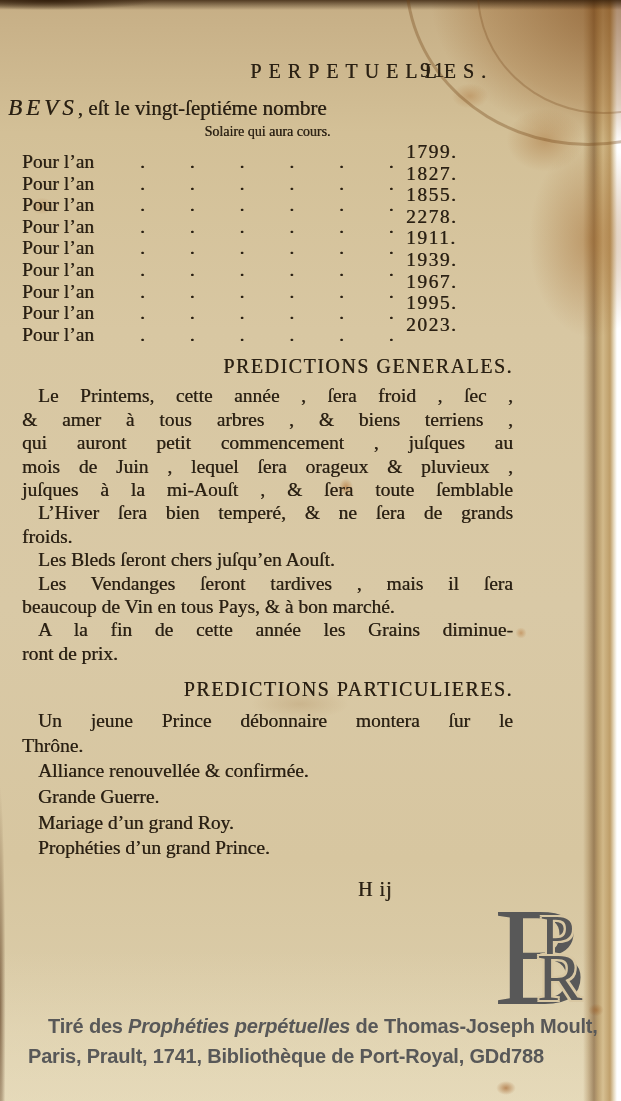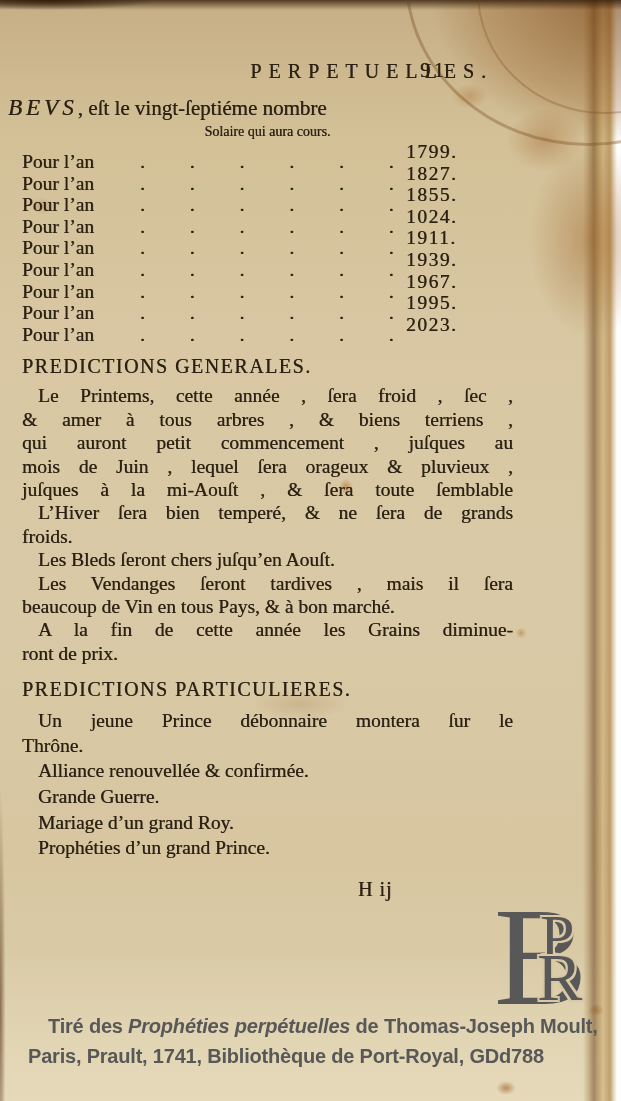--- a/index.html
+++ b/index.html
@@ -48,21 +48,21 @@
   .iline1{margin-left:-14px;font-size:21px;}
   .lead{font-style:italic;font-size:23px;letter-spacing:4px;}
   .iline2{text-align:center;font-size:14px;margin-top:3px;}
 
   .years{margin-top:11px;}
   .yrow{display:flex;align-items:baseline;height:21.6px;font-size:19.5px;}
   .ylabel{width:118px;}
   .ydots{width:266px;overflow:hidden;white-space:nowrap;word-spacing:40px;}
   .yyear{flex:1;transform:translateY(-10px);letter-spacing:1.5px;}
 
-  .sheading{text-align:left;font-size:20px;letter-spacing:1.5px;margin:10px 0 6px;}
+  .sheading{text-align:right;font-size:20px;letter-spacing:1.5px;margin:10px 0 6px;}
   .pline{font-size:19.5px;line-height:23.4px;text-align:justify;text-align-last:justify;}
   .pline.last{text-align-last:left;}
   .pline.first{text-indent:16px;}
   .sec-1 .pline{line-height:24.6px;}
   .sec-1 .sheading{margin-top:13px;margin-bottom:8px;}
   .sec-1 .para{margin-bottom:1px;}
 
   .sig{margin-top:17px;margin-left:336px;font-size:20px;letter-spacing:1px;}
 
   .pr-logo{position:absolute;left:494px;top:899px;width:102px;height:118px;color:#585858;
@@ -114,21 +114,21 @@
 
   <div class="yrow">
     <span class="ylabel">Pour l’an</span>
     <span class="ydots">. . . . . .</span>
     <span class="yyear">1855.</span>
   </div>
 
   <div class="yrow">
     <span class="ylabel">Pour l’an</span>
     <span class="ydots">. . . . . .</span>
-    <span class="yyear">1024.</span>
+    <span class="yyear">2278.</span>
   </div>
 
   <div class="yrow">
     <span class="ylabel">Pour l’an</span>
     <span class="ydots">. . . . . .</span>
     <span class="yyear">1911.</span>
   </div>
 
   <div class="yrow">
     <span class="ylabel">Pour l’an</span>

